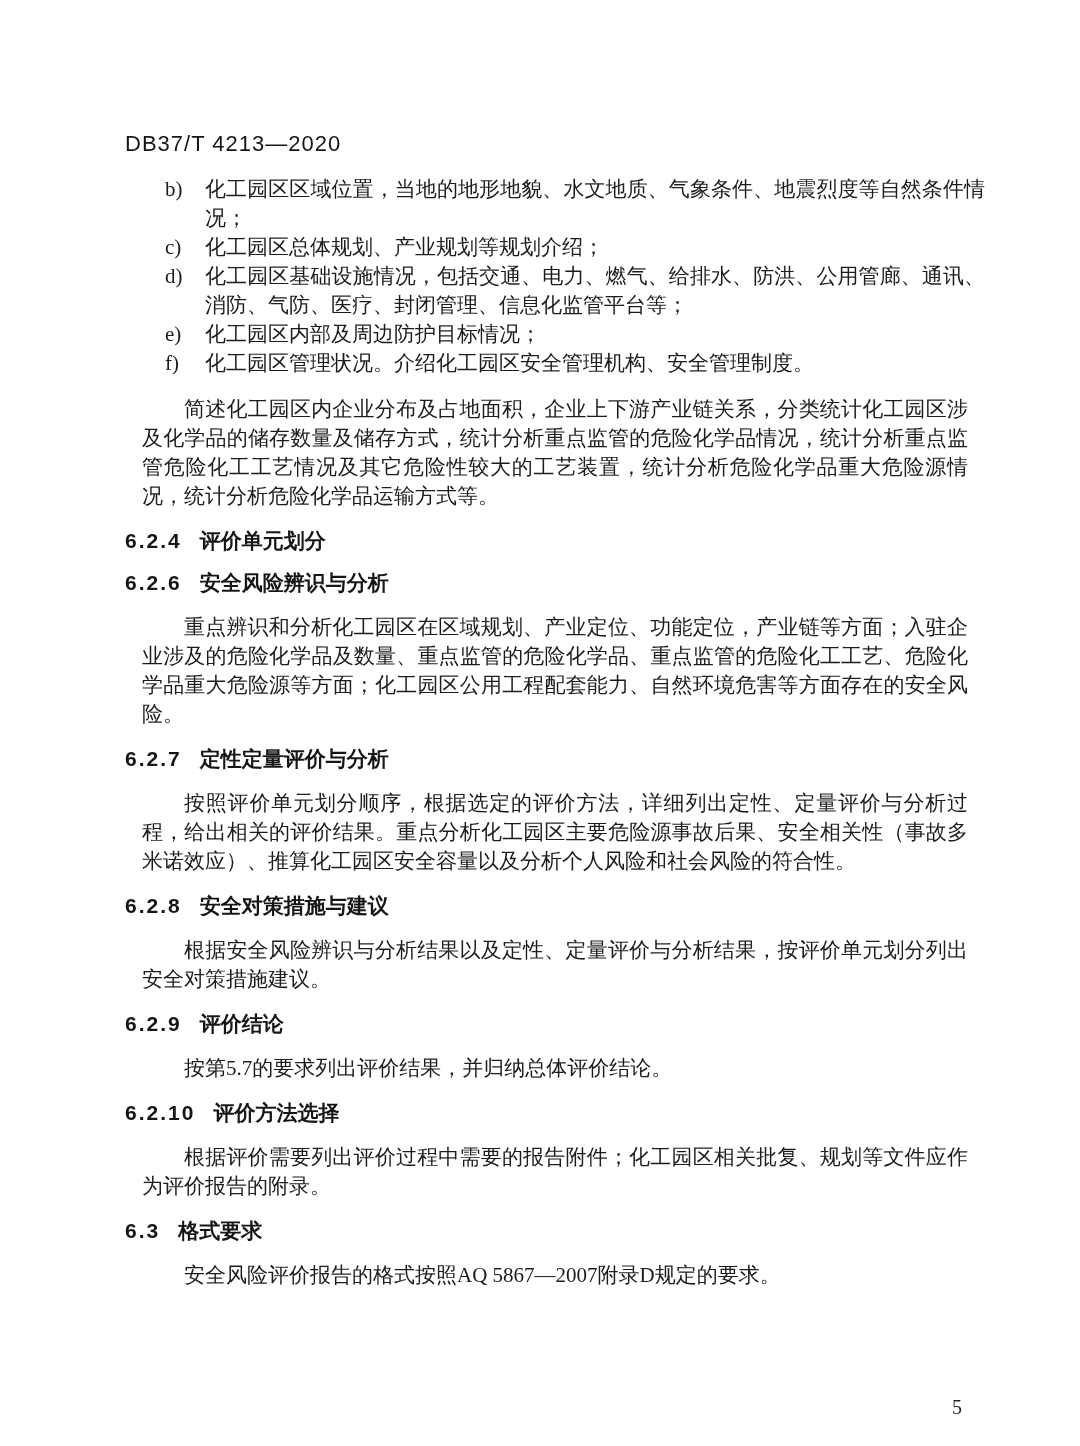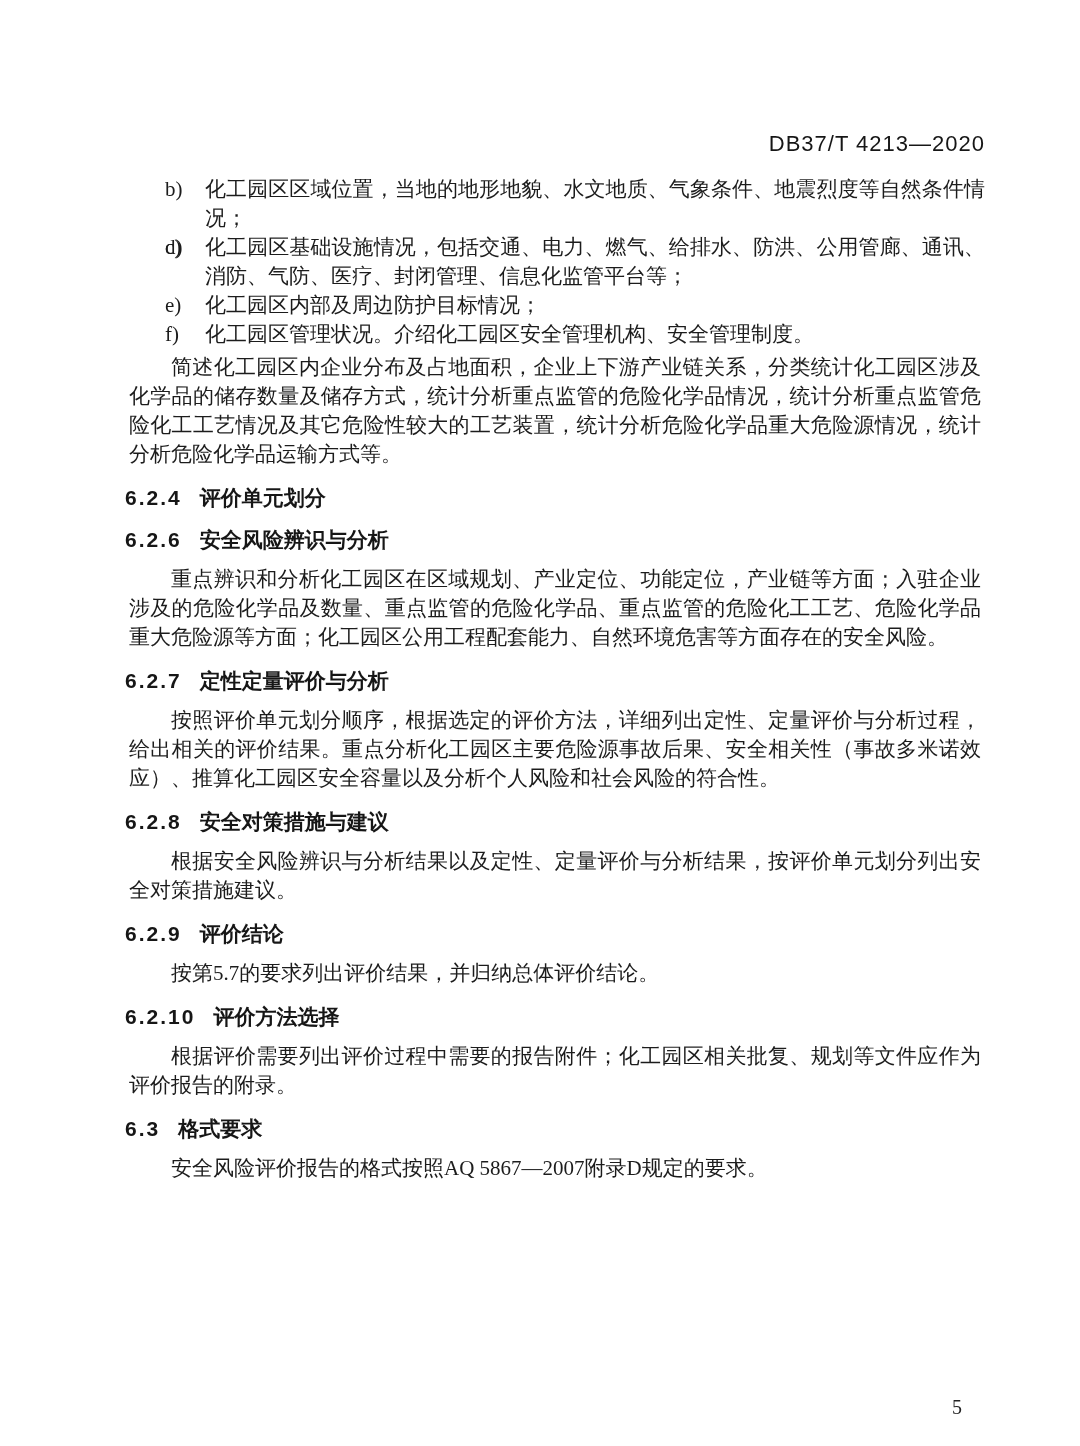--- a/index.html
+++ b/index.html
@@ -12,21 +12,20 @@
     overflow: hidden;
     color: #1c1c1c;
   }
   .content {
     position: absolute;
     left: 125px;
     top: 131px;
     width: 860px;
   }
   .header-row {
-    text-align: right;
     font-family: "Liberation Sans", "DejaVu Sans", sans-serif;
     font-size: 22px;
     line-height: 26px;
     letter-spacing: 1px;
     color: #161616;
     margin-bottom: 18px;
   }
   .clause-list {
     list-style: none;
     margin: 0;
@@ -52,21 +51,21 @@
     font-size: 21px;
     line-height: 26px;
     font-weight: bold;
     color: #161616;
   }
   .sec-num {
     margin-right: 18px;
     letter-spacing: 2px;
   }
   .sec-body {
-    margin: 4px;
+    margin: 17px;
     font-family: "Liberation Serif", "DejaVu Serif", serif;
     font-size: 21px;
     line-height: 29px;
     text-indent: 2em;
     text-align: justify;
   }
   .page-number {
     position: absolute;
     right: 118px;
     top: 1396px;
@@ -85,20 +84,21 @@
       <span>DB37/T 4213—2020</span>
     </div>
 
     <ol class="clause-list">
       <li>
         <span class="clause-marker">b)</span>
         <span>化工园区区域位置，当地的地形地貌、水文地质、气象条件、地震烈度等自然条件情况；</span>
       </li>
       <li>
         <span class="clause-marker">c)</span>
+        <span>化工园区总体规划、产业规划等规划介绍；</span>
       </li>
       <li>
         <span class="clause-marker">d)</span>
         <span>化工园区基础设施情况，包括交通、电力、燃气、给排水、防洪、公用管廊、通讯、消防、气防、医疗、封闭管理、信息化监管平台等；</span>
       </li>
       <li>
         <span class="clause-marker">e)</span>
         <span>化工园区内部及周边防护目标情况；</span>
       </li>
       <li>

